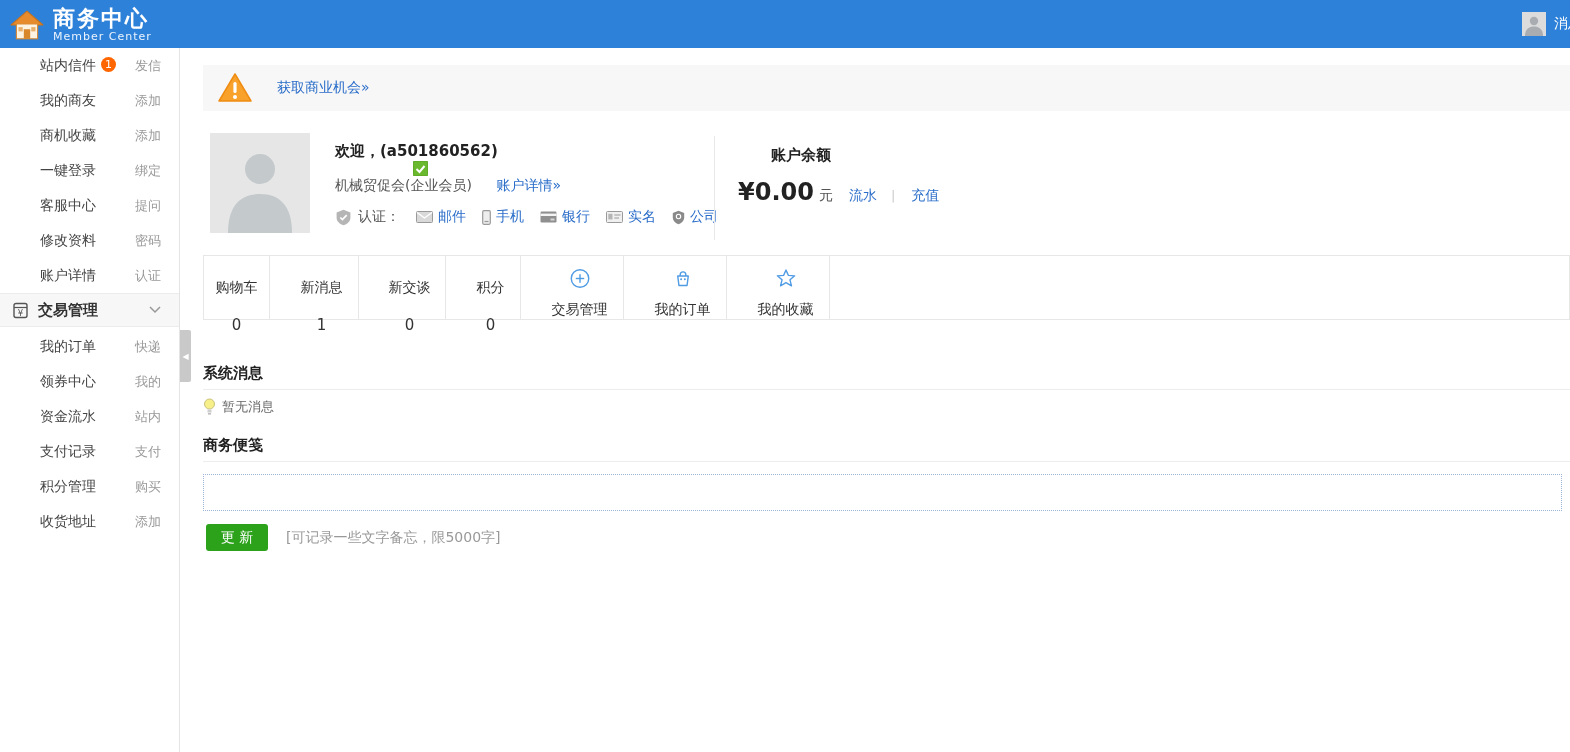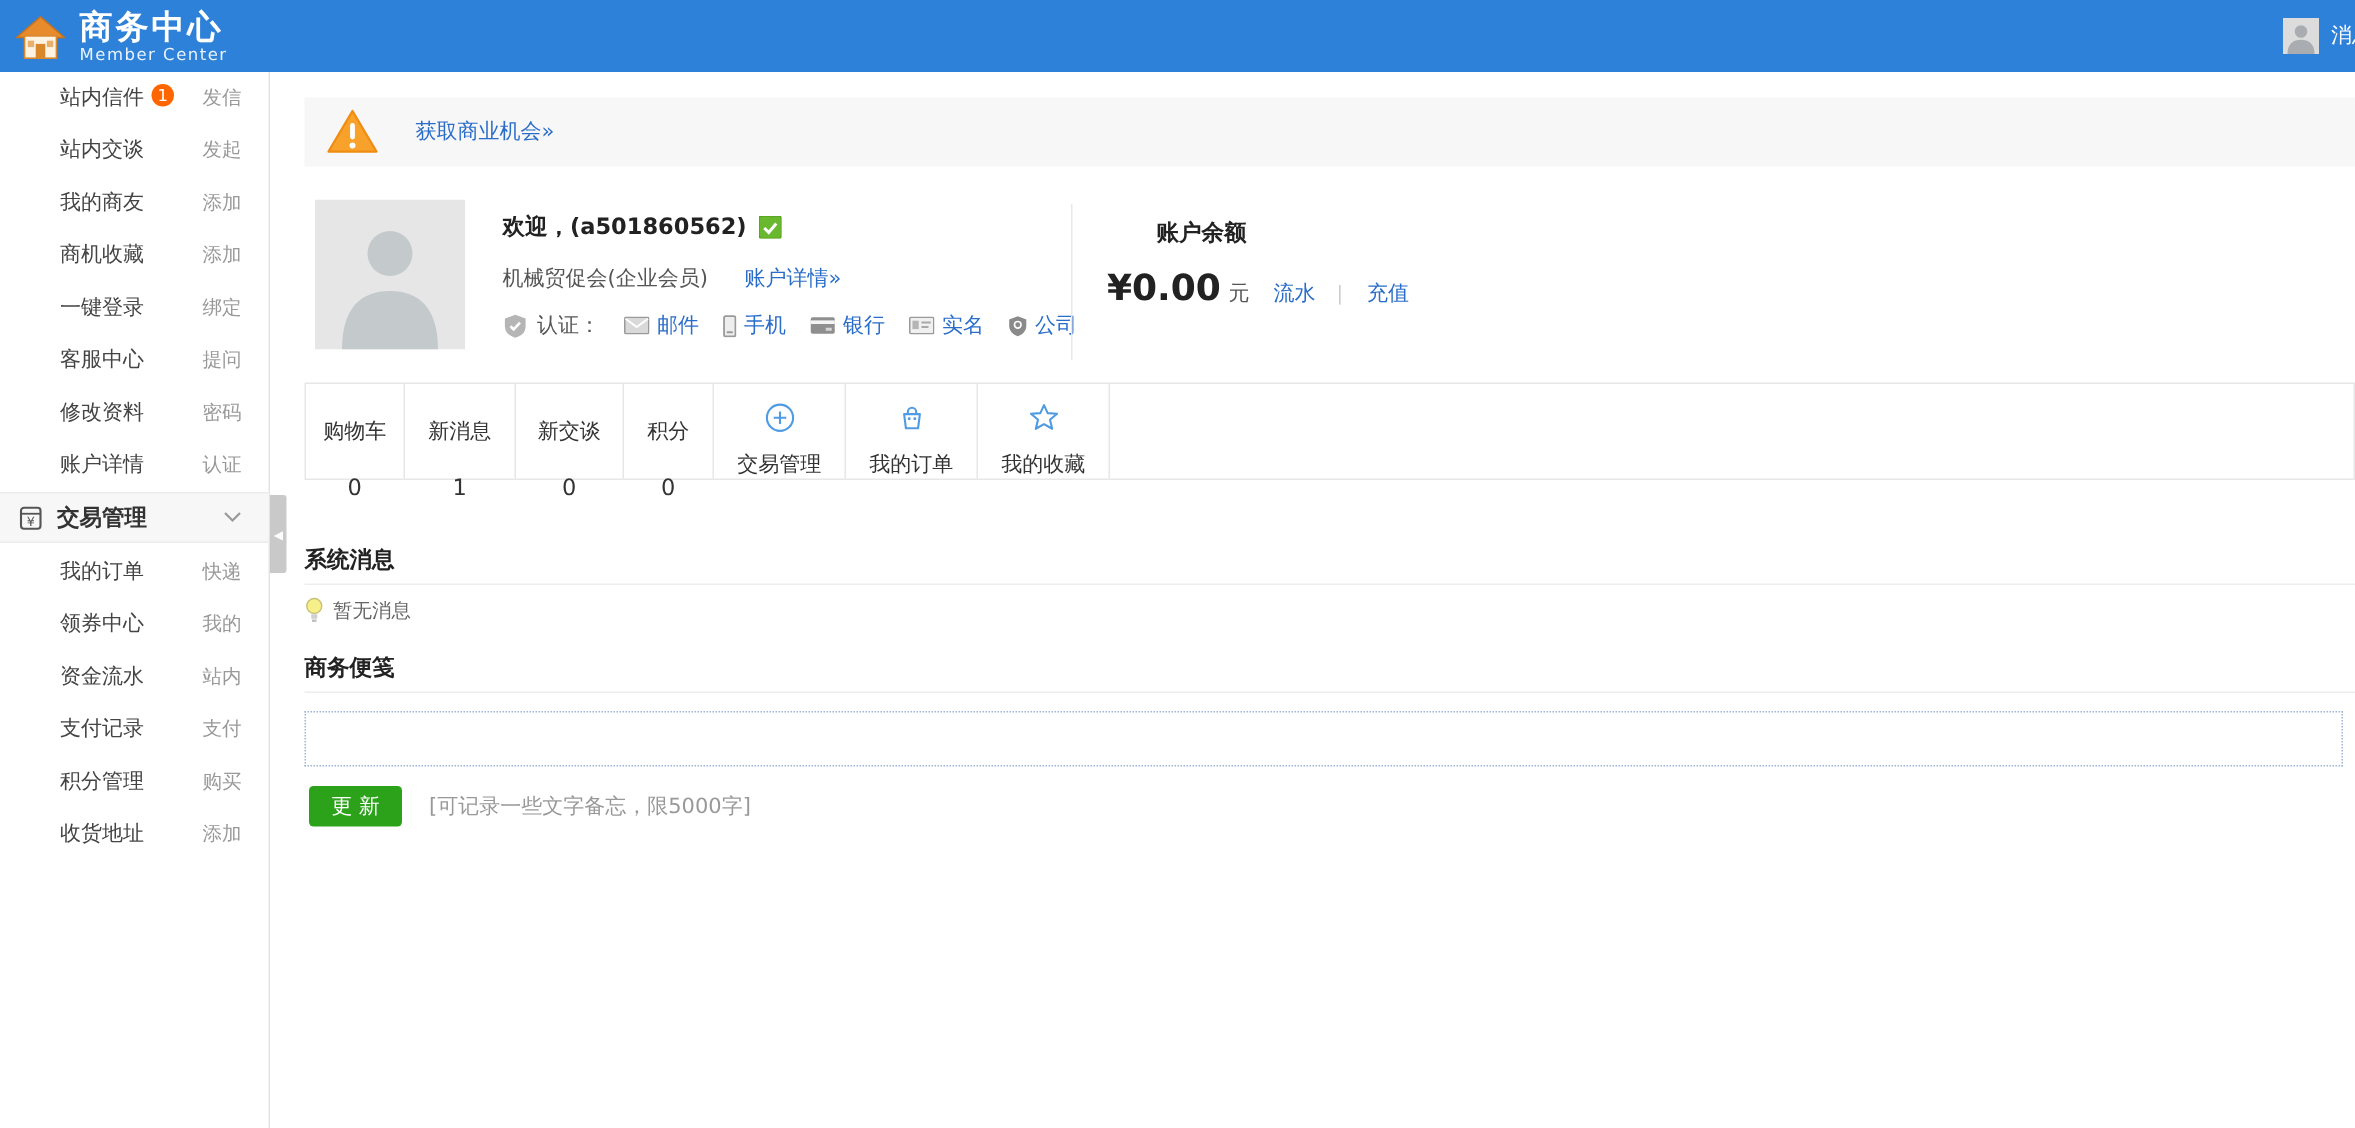--- a/index.html
+++ b/index.html
@@ -48,40 +48,40 @@
   .main { position:absolute; left:181px; top:48px; width:1389px; height:704px; background:#fff; }
 
   .banner { position:absolute; left:22px; right:0; top:17px; height:46px; background:#f7f7f7;
             display:flex; align-items:center; }
   .warn-icon { width:36px; height:32px; margin:0 16px 0 14px; flex:none; }
   .banner-text { font-size:14px; color:#333; }
   .banner-link { font-size:14px; color:#2a6dc9; margin-left:8px; text-decoration:none; cursor:pointer; }
 
   .avatar { position:absolute; left:29px; top:85px; width:100px; height:100px; }
   .welcome-row { position:absolute; left:154px; top:94px; font-size:15px; font-weight:bold; color:#222;
-                 display:flex; align-items:center; }
+                 display:flex; align-items:center;flex-direction:column; }
   .check-icon { width:15px; height:15px; margin-left:8px; }
   .company-row { position:absolute; left:154px; top:129px; font-size:14px; color:#555; }
   .detail-link { color:#2a6dc9; margin-left:20px; cursor:pointer; }
   .cert-row { position:absolute; left:154px; top:160px; display:flex; align-items:center; font-size:14px; color:#555; }
   .cert-row .shield { width:17px; height:17px; margin-right:6px; }
   .cert-item { display:flex; align-items:center; margin-left:16px; }
   .cert-item svg { margin-right:5px; }
   .cert-link { color:#2a6dc9; cursor:pointer; }
 
   .v-divider { position:absolute; left:533px; top:88px; width:1px; height:104px; background:#e8e8e8; }
   .bal-title { position:absolute; left:590px; top:98px; font-size:15px; font-weight:bold; color:#222; }
   .bal-row { position:absolute; left:557px; top:130px; display:flex; align-items:baseline; }
   .bal-amount { font-size:24px; font-weight:bold; color:#222; }
   .bal-unit { font-size:14px; color:#555; margin-left:5px; }
   .bal-link { font-size:14px; color:#2a6dc9; margin-left:16px; cursor:pointer; }
   .bal-sep { font-size:13px; color:#ccc; margin-left:14px; }
 
   .stats { position:absolute; left:22px; right:0; top:207px; height:65px;
-           border:1px solid #e7e7e7; display:flex; }
+           border:1px solid #e7e7e7; display:flex;gap:15px; }
   .stat-cell { border-right:1px solid #e7e7e7; display:flex; flex-direction:column;
                align-items:center; }
   .stat-cell.counter { padding-top:23px; }
   .counter .stat-label { font-size:14px; color:#333; }
   .counter .stat-value { font-size:15px; color:#333; margin-top:19px; }
   .stat-cell.shortcut { padding-top:12px; cursor:pointer; }
   .shortcut .stat-label { font-size:14px; color:#333; margin-top:12px; }
   .stat-fill { flex:1; }
 
   .sec-title-bar { position:absolute; left:22px; right:0; border-bottom:1px solid #ededed; height:27px; }
@@ -130,24 +130,20 @@
   </div>
 
   <div class="sidebar">
 
 
     <div class="side-item">
       <span class="side-label"><span>站内信件</span><span class="badge">1</span></span>
       <span class="side-action">发信</span>
     </div>
     <div class="side-item">
-      <span class="side-label">站内交谈</span>
-      <span class="side-action">发起</span>
-    </div>
-    <div class="side-item">
       <span class="side-label">我的商友</span>
       <span class="side-action">添加</span>
     </div>
     <div class="side-item">
       <span class="side-label">商机收藏</span>
       <span class="side-action">添加</span>
     </div>
     <div class="side-item">
       <span class="side-label">一键登录</span>
       <span class="side-action">绑定</span>

